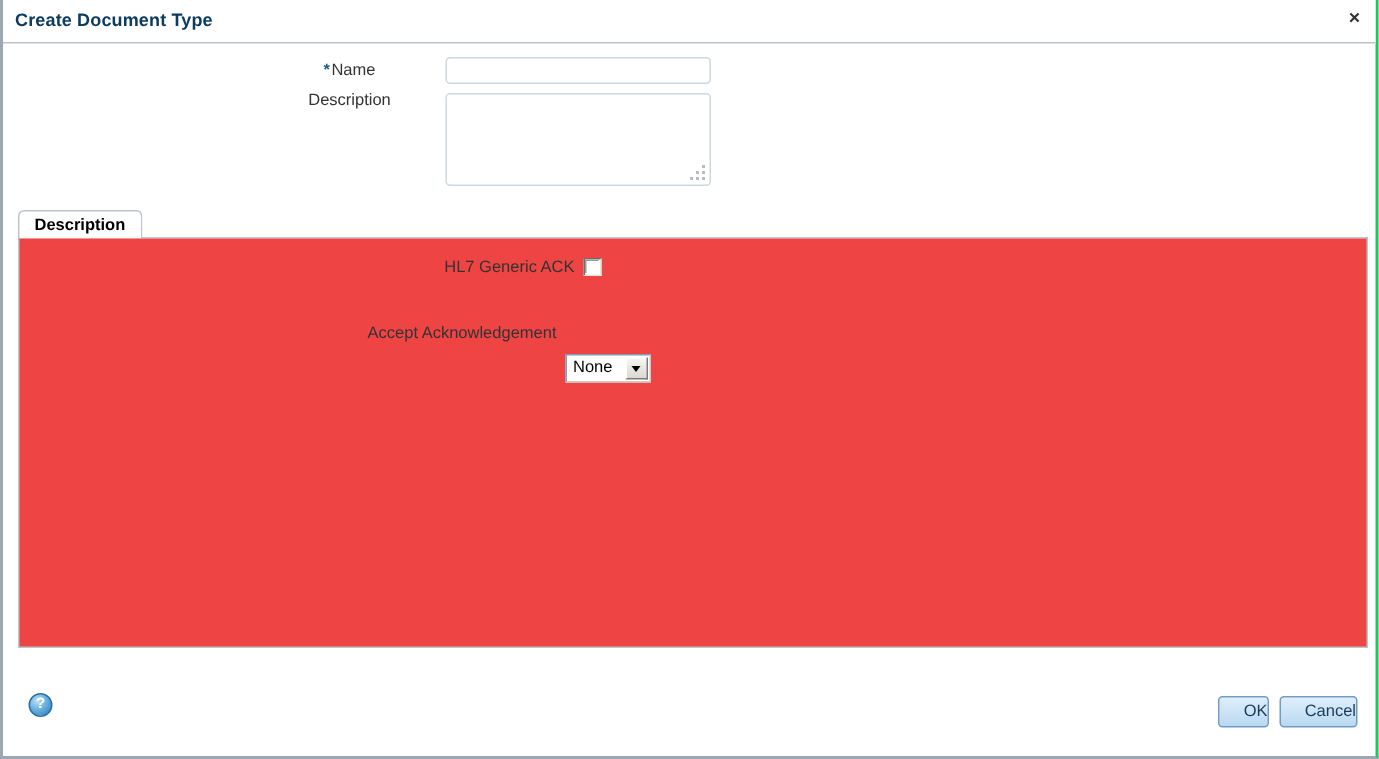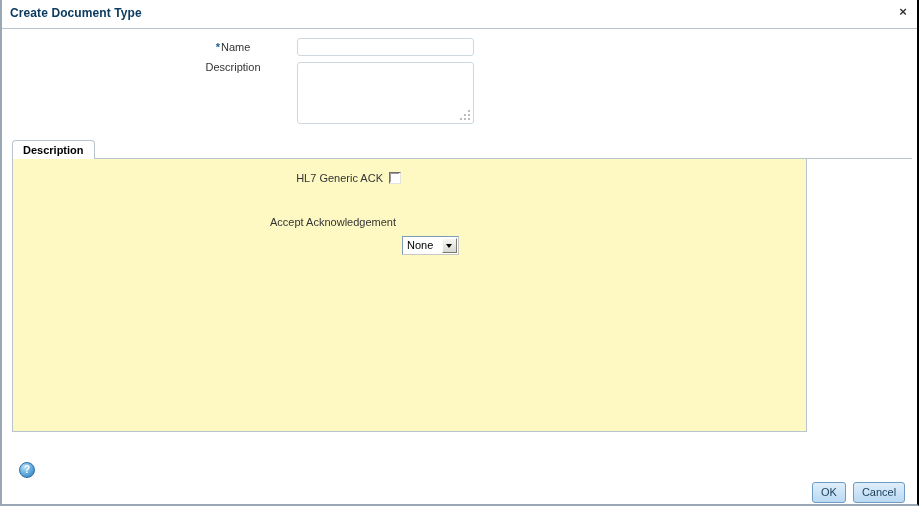--- a/index.html
+++ b/index.html
@@ -18,21 +18,21 @@
 
   
   #dialog {
     position: absolute;
     left: 0;
     top: 0;
     width: 919px;
     height: 506px;
     box-sizing: border-box;
     border-left: 2px solid #9aa8b5;
-    border-right: 2px solid #000000;
+    border-right: 2px solid #22c55e;
     border-bottom: 2px solid #9aa8b5;
     background: #ffffff;
   }
 
   
   #titlebar {
     position: absolute;
     left: 0;
     top: 0;
     width: 915px;
@@ -173,44 +173,44 @@
     height: 1px;
     background: #b9c4ce;
     z-index: 0;
   }
 
   
   #tabpanel {
     position: absolute;
     left: 10px;
     top: 159px;
-    width: 795px;
+    width: 900px;
     height: 273px;
     box-sizing: border-box;
     border: 1px solid #b9c4ce;
     border-top: none;
-    background: #fef9c3;
+    background: #ef4444;
   }
 
   .field-row {
     position: absolute;
     height: 16px;
   }
   .field-label {
     position: absolute;
     right: 0;
     top: 0;
     text-align: right;
     font-size: 11px;
     color: #333333;
     white-space: nowrap;
   }
   #row-hl7      { left: 100px; top: 13px;  width: 270px; }
   #row-mapack   { left: 100px; top: 33px;  width: 270px; }
-  #row-accept   { left: 113px; top: 57px;  width: 270px; }
+  #row-accept   { left: 88px; top: 57px;  width: 270px; }
 
   .checkbox {
     position: absolute;
     left: 276px;
     top: 0;
     width: 12px;
     height: 12px;
     box-sizing: border-box;
     background: #ffffff;
     border-top: 1px solid #6e6e6e;
@@ -286,30 +286,30 @@
     width: 14px;
     text-align: center;
     font-size: 10px;
     font-weight: bold;
     color: #ffffff;
     line-height: 16px;
   }
 
   .dlg-button {
     position: absolute;
-    top: 482px;
+    top: 464px;
     height: 21px;
     box-sizing: border-box;
     border: 1px solid #6f9cc4;
     border-radius: 3px;
     background: linear-gradient(#dfeefb, #b9d9f2);
     font-family: "Liberation Sans", sans-serif;
     font-size: 11px;
     color: #1a3c5a;
-    text-align: center;
+    text-align: right;
     line-height: 19px;
     cursor: pointer;
     user-select: none;
   }
   #ok-button     { left: 810px; width: 34px; }
   #cancel-button { left: 851px; width: 52px; }
 </style>
 </head>
 <body>
 

